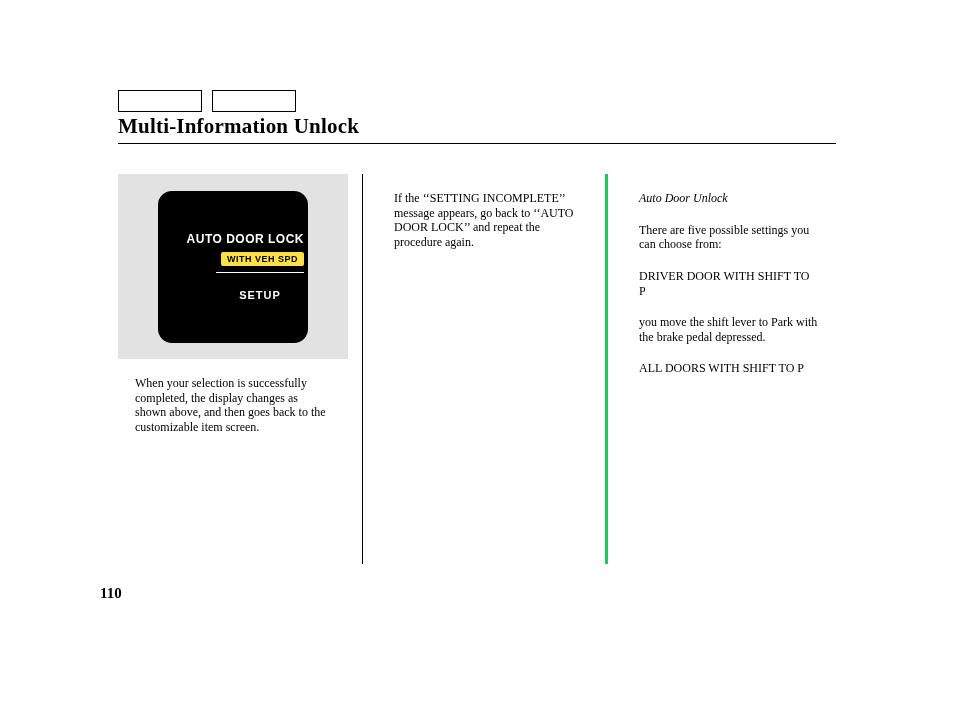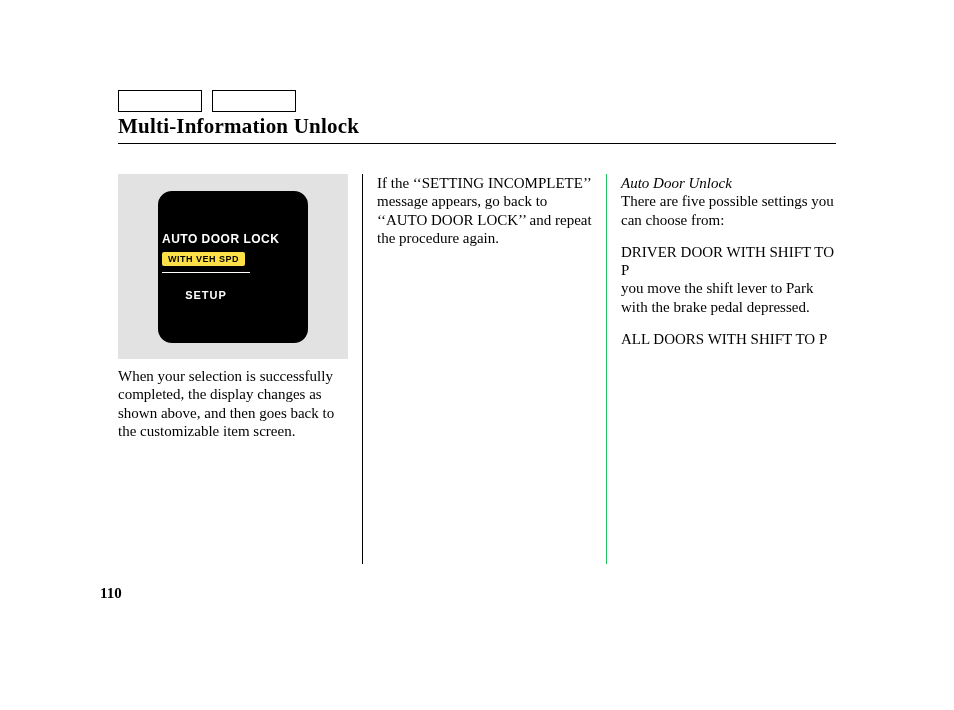--- a/index.html
+++ b/index.html
@@ -38,22 +38,22 @@
     border-top: 1.5px solid #000;
     margin: 0;
   }
   .cols {
     display: flex;
     margin-top: 30px;
     height: 390px;
   }
   .col1 { width: 232px; padding-right: 14px; }
   .col2 { width: 232px; padding-left: 14px; padding-right: 14px; border-left: 1px solid #000; }
-  .col3 { width: 232px; padding-left: 14px; border-left: 1px solid #22c55e; }
-  p { margin: 0; font-size: 15px; line-height: 1.22; }
+  .col3 { width: 232px; padding-left: 14px; border-left: 3px solid #22c55e; }
+  p { margin: 17px; font-size: 12px; line-height: 1.22; }
   .italic { font-style: italic; }
   .bump { margin-top: 14px; }
   .indent { text-indent: 20px; }
 
   
   .display-wrap {
     width: 230px;
     height: 185px;
     background: #e2e2e2;
     display: flex;
@@ -63,21 +63,21 @@
   }
   .display {
     width: 150px;
     height: 152px;
     background: #000;
     border: 4px solid #000;
     border-radius: 14px;
     box-sizing: border-box;
     display: flex;
     flex-direction: column;
-    align-items: flex-start;
+    align-items: flex-end;
     justify-content: center;
     gap: 6px;
   }
   .disp-line {
     color: #fff;
     font-family: Arial, Helvetica, sans-serif;
     font-weight: bold;
     font-size: 12px;
     letter-spacing: 0.5px;
     text-align: center;

